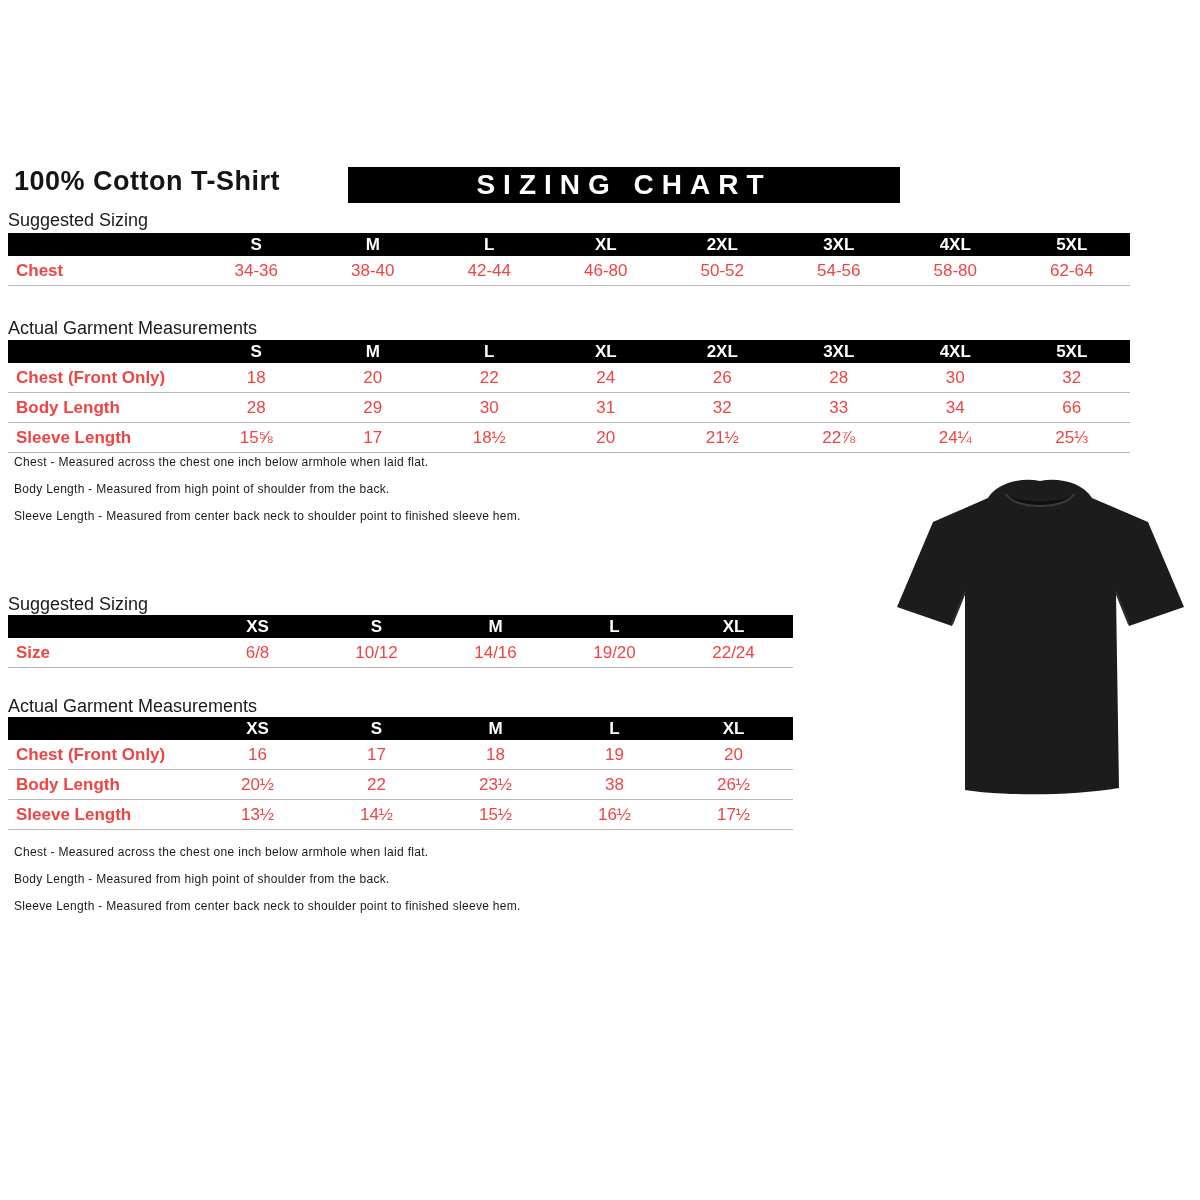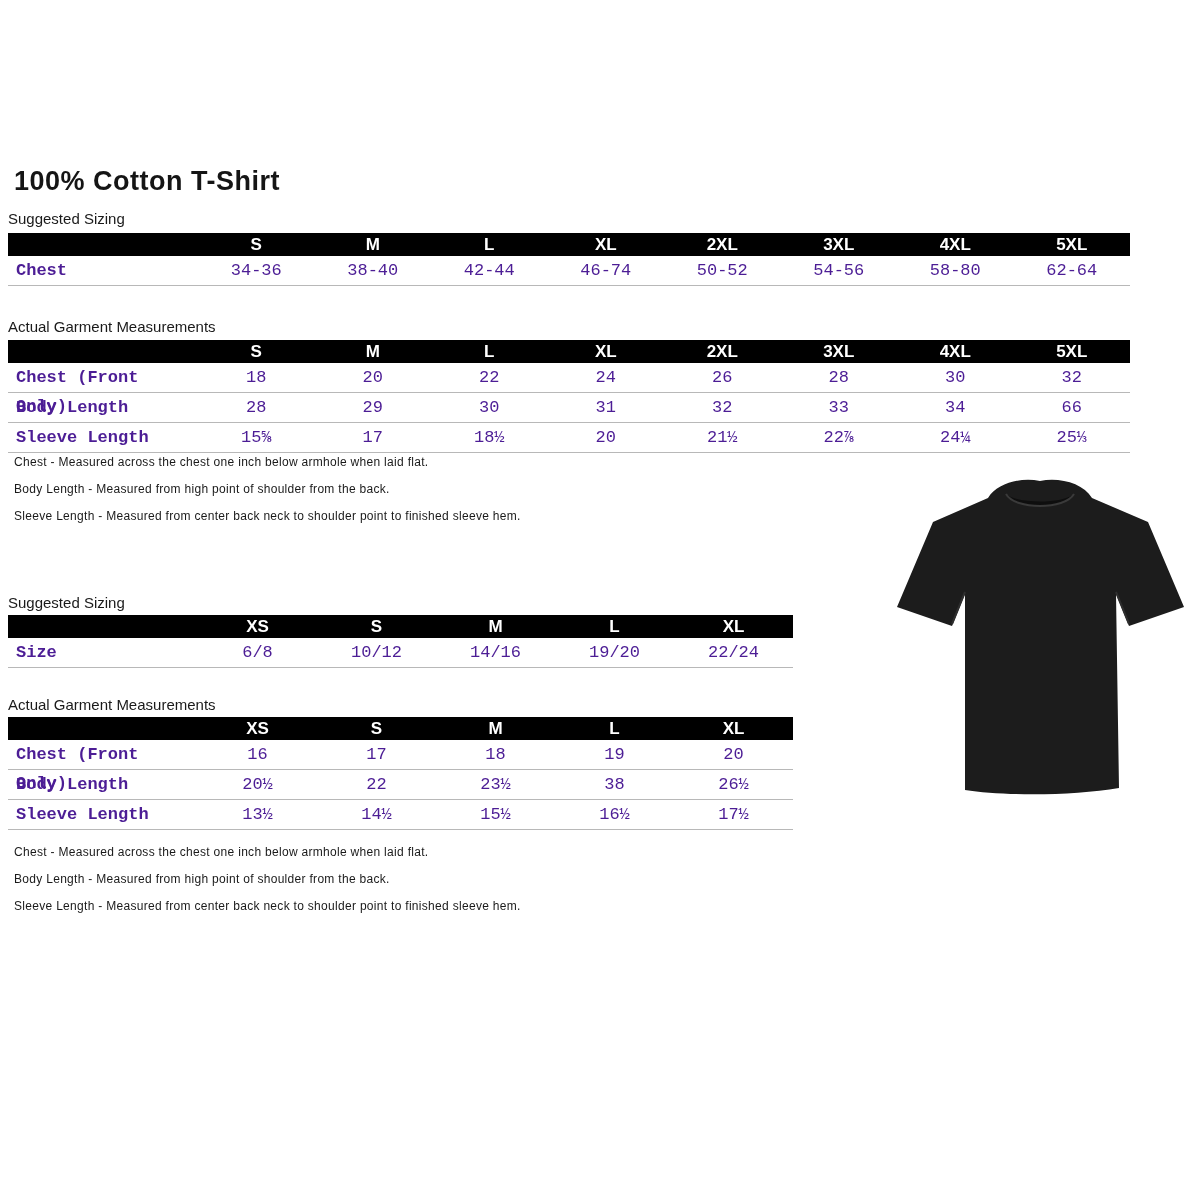--- a/index.html
+++ b/index.html
@@ -15,75 +15,75 @@
   .main-title{
     font-size:27px;font-weight:bold;letter-spacing:0.5px;color:#151515;
   }
   .banner{
     background:#000;color:#fff;
     width:552px;height:36px;
     text-align:center;line-height:36px;
     font-size:28px;font-weight:bold;letter-spacing:8px;
   }
   .section-label{
-    font-size:15px;color:#1a1a1a;
+    font-size:18px;color:#1a1a1a;
   }
   .sz-table{
     display:grid;
     background:#fff;
   }
   .sz-table .th{
     background:#000;color:#fff;
     font-weight:bold;font-size:17px;
     height:23px;line-height:23px;
     text-align:center;
   }
   .sz-table .td{
     height:29px;line-height:29px;
     font-size:17px;text-align:center;
     border-bottom:1px solid #b8b8b8;
-    color:#4c1d95;
-    font-family:Liberation Mono, monospace;
+    color:#ef4444;
   }
   .sz-table .td.label{
     text-align:left;padding-left:8px;font-weight:bold;
   }
   .notes div{
     font-size:12px;color:#1a1a1a;
     margin-bottom:13px;letter-spacing:0.3px;
   }
   .youth-title{
     font-size:27px;font-weight:bold;color:#151515;letter-spacing:0.5px;
   }
 </style>
 </head>
 <body>
 
 <div id="page">
 
   <div class="abs main-title" style="left:14px;top:166px;">100% Cotton T-Shirt</div>
 
+  <div class="abs banner" style="left:348px;top:167px;">SIZING CHART</div>
 
   <div class="abs section-label" style="left:8px;top:210px;">Suggested Sizing</div>
 
   <div class="abs sz-table" style="left: 8px; top: 233px; width: 1122px; grid-template-columns: 190px repeat(8, 1fr);">
       <div class="th"></div>
       <div class="th">S</div>
       <div class="th">M</div>
       <div class="th">L</div>
       <div class="th">XL</div>
       <div class="th">2XL</div>
       <div class="th">3XL</div>
       <div class="th">4XL</div>
       <div class="th">5XL</div>
       <div class="td label">Chest</div>
       <div class="td">34-36</div>
       <div class="td">38-40</div>
       <div class="td">42-44</div>
-      <div class="td">46-74</div>
+      <div class="td">46-80</div>
       <div class="td">50-52</div>
       <div class="td">54-56</div>
       <div class="td">58-80</div>
       <div class="td">62-64</div>
     </div>
 
   <div class="abs section-label" style="left:8px;top:318px;">Actual Garment Measurements</div>
 
   <div class="abs sz-table" style="left: 8px; top: 340px; width: 1122px; grid-template-columns: 190px repeat(8, 1fr);">
       <div class="th"></div>

